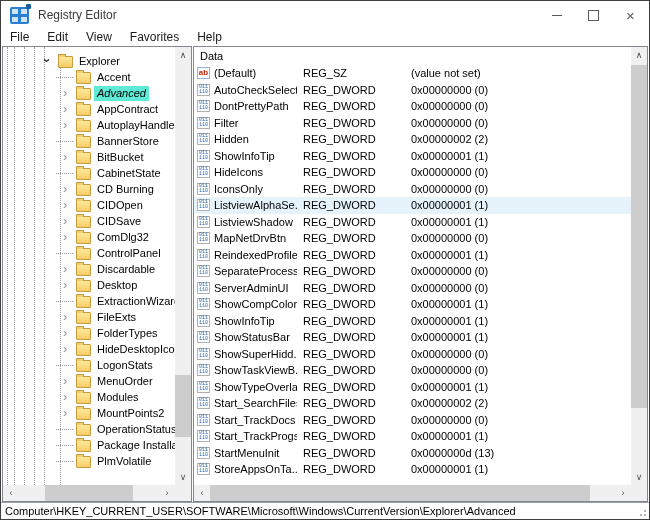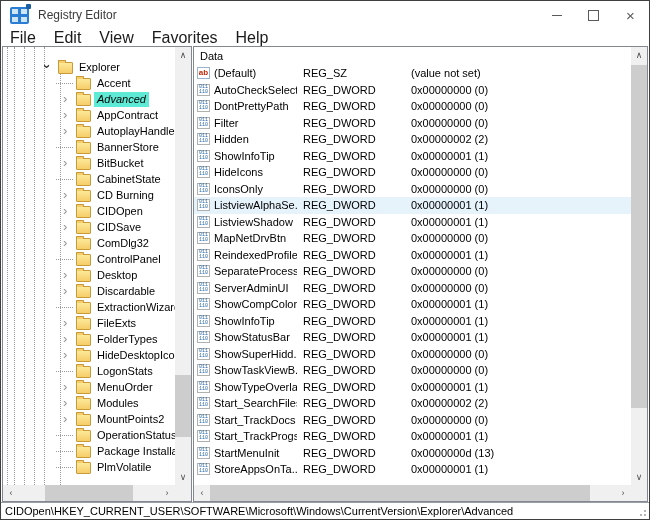--- a/index.html
+++ b/index.html
@@ -13,42 +13,42 @@
       linear-gradient(to bottom, transparent 42%, #2b7cd3 42%, #2b7cd3 58%, transparent 58%),
       #cfe6f8;}
   .reg-icon::after{content:"";position:absolute;top:-5px;right:-4px;width:5px;height:5px;background:#1b5fa0;border-radius:1px;}
   .win-title{margin-left:9px;font-size:12px;color:#3b3b3b;}
   .win-controls{position:absolute;right:0;top:0;height:28px;display:flex;}
   .wbtn{width:37px;height:28px;display:flex;align-items:center;justify-content:center;color:#5a5a5a;}
   .glyph-min{width:10px;height:1px;background:#5a5a5a;}
   .glyph-max{width:9px;height:9px;border:1px solid #5a5a5a;background:#fff;}
   .glyph-close{font-size:15px;line-height:15px;color:#5a5a5a;}
   
-  .menubar{position:absolute;top:28px;left:0;right:0;height:17px;display:flex;align-items:center;background:#fff;font-size:16px;color:#1a1a1a;}
+  .menubar{position:absolute;top:28px;left:0;right:0;height:17px;display:flex;align-items:center;background:#fff;font-size:12px;color:#1a1a1a;}
   .menu-item{padding:0 9px;height:17px;line-height:17px;}
   
   .pane{position:absolute;top:45px;bottom:17px;border:1px solid #828790;background:#fff;box-sizing:border-box;}
   .left-pane{left:1px;width:190px;}
   .right-pane{left:192px;right:1px;}
   
   .sb{background:#f0f0f0;position:absolute;}
   .sb-v{top:0;right:0;width:16px;bottom:16px;}
   .sb-h{left:0;bottom:0;height:16px;right:16px;}
   .sb-corner{position:absolute;right:0;bottom:0;width:16px;height:16px;background:#f0f0f0;}
   .sb-arrow{position:absolute;width:16px;height:16px;display:flex;align-items:center;justify-content:center;
             color:#505050;font-size:9px;line-height:9px;}
   .sb-v .up{top:0;} .sb-v .down{bottom:0;}
   .sb-h .left{left:0;} .sb-h .right{right:0;}
   .sb-thumb{position:absolute;background:#cdcdcd;}
   .sb-v .sb-thumb{left:0;width:16px;}
   .sb-h .sb-thumb{top:0;height:16px;}
   
   .tree-area{position:absolute;left:0;top:0;right:16px;bottom:16px;overflow:hidden;font-size:11px;color:#000;}
   .guide{position:absolute;top:0;bottom:0;border-left:1px dotted #9a9a9a;width:0;}
-  .tree-rows{position:absolute;left:0;top:12px;right:0;}
+  .tree-rows{position:absolute;left:0;top:6px;right:0;}
   .trow{height:16px;display:flex;align-items:center;padding-left:58px;position:relative;white-space:nowrap;}
   .trow.root{padding-left:40px;}
   .exp{width:13px;height:16px;position:relative;flex:0 0 13px;}
   .exp.dots::before{content:"";position:absolute;left:-5px;right:1px;top:8px;border-top:1px dotted #9a9a9a;}
   .exp.chev-closed::before{content:"\203A";position:absolute;left:2px;top:0px;font-size:13px;line-height:15px;color:#8f8f8f;}
   .exp.chev-open::before{content:"\203A";position:absolute;left:2px;top:0px;font-size:13px;line-height:15px;color:#2f2f2f;font-weight:bold;transform:rotate(90deg);}
   .folder{width:13px;height:10px;flex:0 0 13px;background:linear-gradient(#fde99a,#f6cd68);border:1px solid #c79b3b;
           border-radius:1px;position:relative;margin:2px 3px 0 2px;}
   .folder::before{content:"";position:absolute;top:-3px;left:-1px;width:6px;height:2px;background:#f6cd68;
           border:1px solid #c79b3b;border-bottom:none;border-radius:1px 1px 0 0;}
@@ -178,26 +178,26 @@
     <span class="tlabel">ComDlg32</span>
   </div>
           <div class="trow">
     <span class="exp dots"></span>
     <span class="folder"></span>
     <span class="tlabel">ControlPanel</span>
   </div>
           <div class="trow">
     <span class="exp chev-closed"></span>
     <span class="folder"></span>
+    <span class="tlabel">Discardable</span>
+  </div>
+          <div class="trow">
+    <span class="exp chev-closed"></span>
+    <span class="folder"></span>
     <span class="tlabel">Desktop</span>
-  </div>
-          <div class="trow">
-    <span class="exp chev-closed"></span>
-    <span class="folder"></span>
-    <span class="tlabel">Discardable</span>
   </div>
           <div class="trow">
     <span class="exp dots"></span>
     <span class="folder"></span>
     <span class="tlabel">ExtractionWizard</span>
   </div>
           <div class="trow">
     <span class="exp chev-closed"></span>
     <span class="folder"></span>
     <span class="tlabel">FileExts</span>
@@ -549,16 +549,16 @@
     </div>
     <div class="sb sb-h">
       <div class="sb-arrow left">‹</div>
       <div class="sb-thumb" style="left:16px;width:380px;"></div>
       <div class="sb-arrow right">›</div>
     </div>
     <div class="sb-corner"></div>
   </div>
 
   <div class="statusbar">
-    <span>CIDOpen\HKEY_CURRENT_USER\SOFTWARE\Microsoft\Windows\CurrentVersion\Explorer\Advanced</span>
+    <span>Computer\HKEY_CURRENT_USER\SOFTWARE\Microsoft\Windows\CurrentVersion\Explorer\Advanced</span>
     <span class="grip"></span>
   </div>
 </div>
 
 </body></html>

